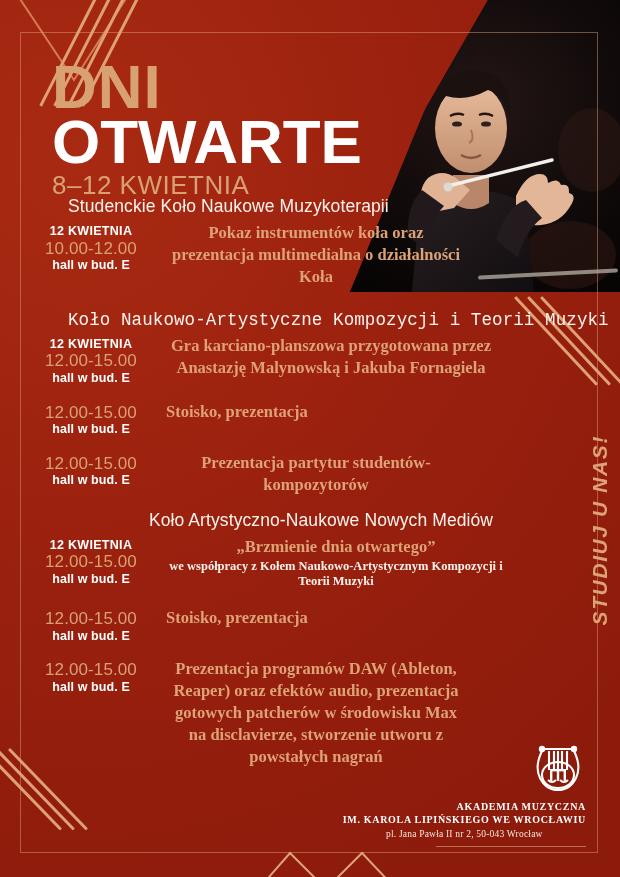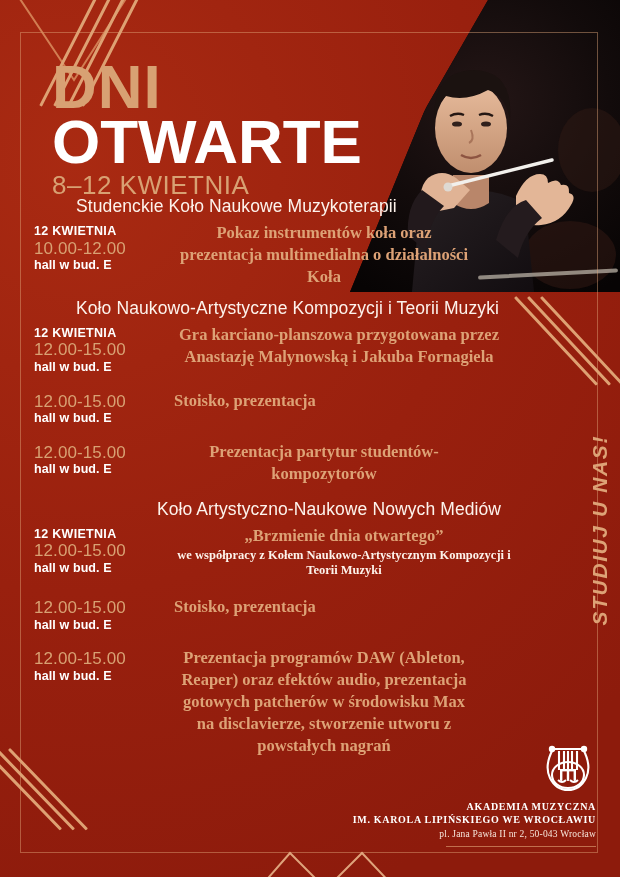--- a/index.html
+++ b/index.html
@@ -61,31 +61,31 @@
   .otwarte{
     font-size:62px;font-weight:700;letter-spacing:0px;line-height:.95;
     color:#ffffff;margin-top:-2px;
   }
   .dates{
     font-size:26px;font-weight:400;letter-spacing:.5px;color:#d8a173;
     margin-top:-2px;
   }
 
   
-  .schedule{position:absolute;left:16px;top:196px;width:548px;padding-left:18px;}
+  .schedule{position:absolute;left:8px;top:196px;width:548px;padding-left:18px;}
   .group-title{
     color:#fdf3ec;font-size:17.5px;font-weight:400;letter-spacing:.1px;
     margin:0 0 4px 42px;white-space:nowrap;
   }
-  .group-title.t2{margin-top:10px;}
+  .group-title.t2{margin-top:22px;font-family:Liberation Mono, monospace;}
   .group-title.t3{margin-top:14px;text-align:center;}
 
   .row{display:flex;align-items:flex-start;margin-bottom:6px;}
   .when{
-    width:130px;min-width:130px;text-align:left;padding-right:10px;
+    width:130px;min-width:130px;text-align:center;padding-right:10px;
     padding-top:3px;line-height:1.16;
   }
   .when .date{
     display:block;color:#ffffff;font-weight:700;font-size:12.5px;letter-spacing:.3px;
   }
   .when .time{
     display:block;color:#d8a173;font-size:17px;font-weight:400;letter-spacing:.1px;
   }
   .when .place{
     display:block;color:#ffffff;font-size:12.5px;font-weight:700;letter-spacing:.1px;
@@ -108,34 +108,34 @@
   .cta{
     position:absolute;right:6px;top:420px;
     transform:rotate(-90deg);transform-origin:100% 0;
     color:#dda276;font-style:italic;font-weight:700;
     font-size:21px;letter-spacing:1.6px;white-space:nowrap;
     right:32px;top:435px;
   }
 
   
   .footer{
-    position:absolute;right:24px;bottom:30px;text-align:right;
+    position:absolute;right:34px;bottom:30px;text-align:right;
   }
   .logo{display:block;margin:0 0 4px auto;}
   .f1{
     font-family:"Liberation Serif", serif;color:#ffffff;font-weight:700;
     font-size:10px;letter-spacing:.7px;line-height:1.35;
   }
   .f2{
     font-family:"Liberation Serif", serif;color:#ffffff;font-weight:700;
     font-size:10px;letter-spacing:.7px;line-height:1.35;
   }
   .f3{
     font-family:"Liberation Serif", serif;color:#f7e7dc;font-weight:400;
-    font-size:9.5px;letter-spacing:.2px;line-height:1.5;
+    font-size:9.5px;letter-spacing:.2px;line-height:1.5;text-align:center;
   }
   .frule{
     width:150px;height:1px;background:rgba(226,168,124,.6);
     margin:5px 0 0 auto;
   }
 </style>
 </head>
 <body>
 
 <div class="poster">

